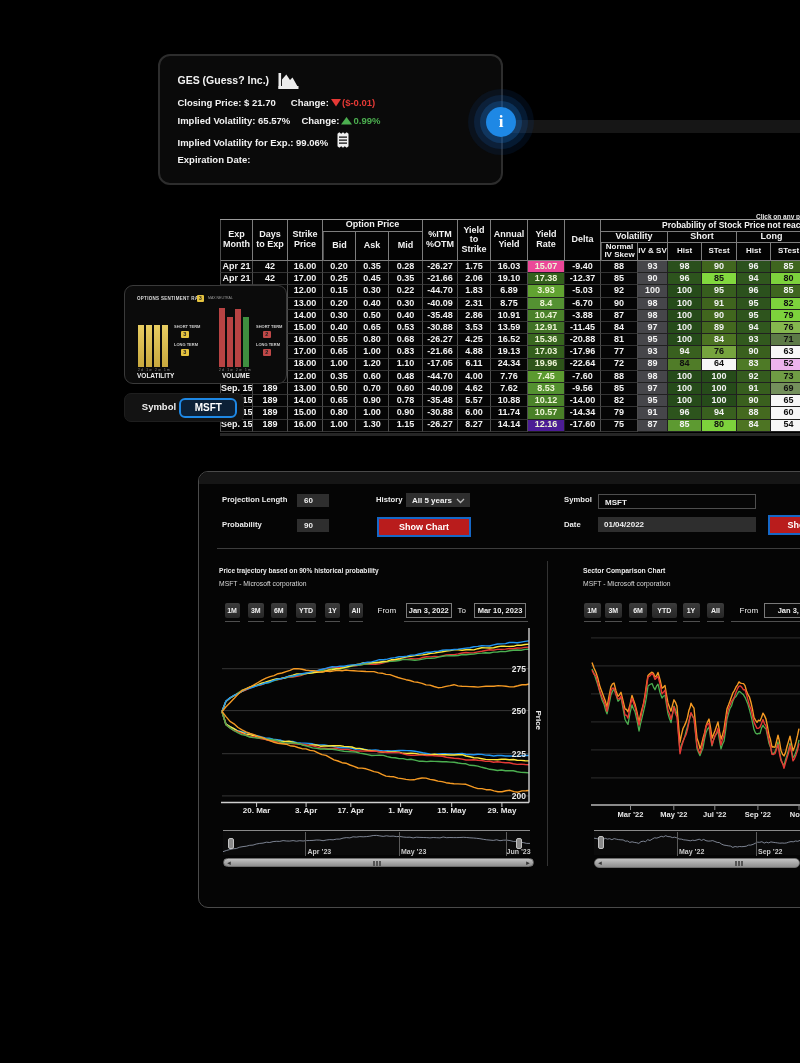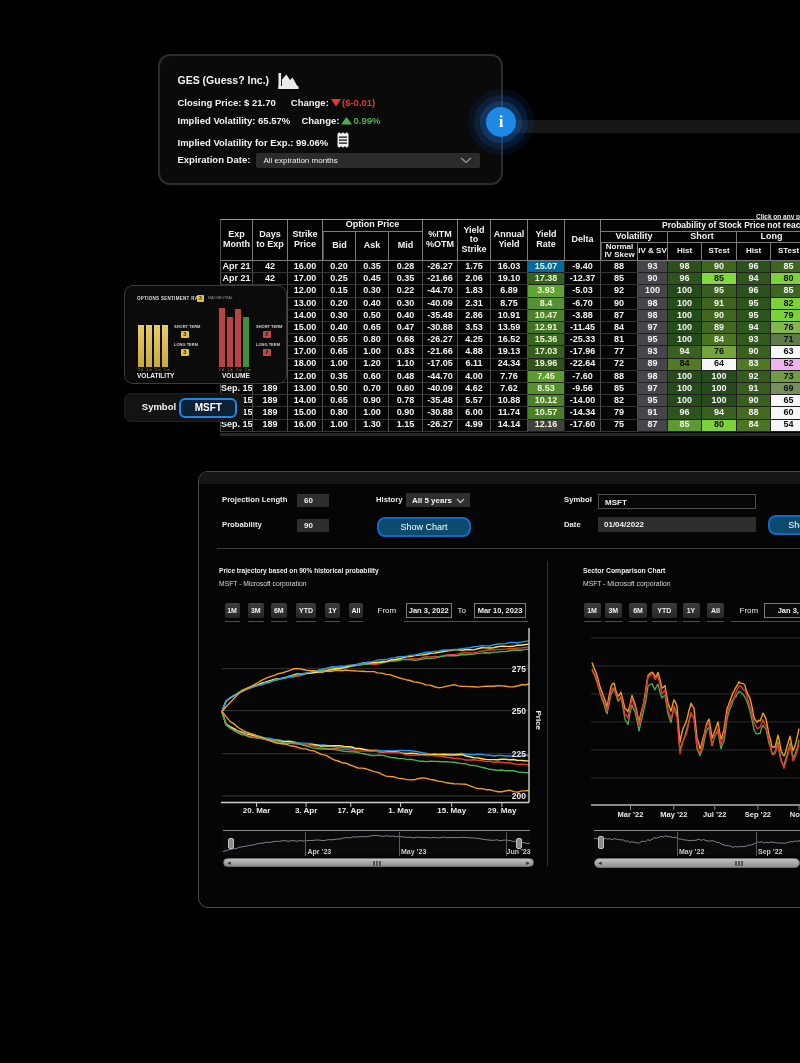--- a/index.html
+++ b/index.html
@@ -30,21 +30,21 @@
 .dd{position:absolute;background:#2b2b2b;border-radius:2px;color:#f0f0f0}
 
 #barpanel{position:absolute;left:124px;top:284.5px;width:163px;height:99px;background:#0b0b0b;border:1.5px solid #3a3a3a;border-radius:9px}
 #sympanel{position:absolute;left:123.8px;top:392.5px;width:120px;height:29.5px;background:#131313;border-radius:7px;border:1px solid #1e1e1e}
 #msftbtn{position:absolute;left:54.5px;top:4.5px;width:58px;height:19.5px;background:#0c2036;border:2px solid #1e88e5;border-radius:6px;color:#fff;font-weight:bold;font-size:10px;text-align:center;line-height:15px}
 
 #bigpanel{position:absolute;left:198px;top:471px;width:648px;height:437px;background:#050505;border:1px solid #4a4a4a;border-radius:10px}
 .lbl{position:absolute;font-size:7.7px;font-weight:bold;color:#ececec;white-space:nowrap}
 .inp{position:absolute;background:#2e2e2e;color:#f0f0f0;font-size:8px;font-weight:bold}
 .binp{position:absolute;background:#060606;border:1px solid #4e4e4e;color:#f0f0f0;font-size:8px;font-weight:bold}
-.bluebtn{position:absolute;background:#0c4a6e;border:2px solid #1668c7;border-radius:8px;color:#fff;font-size:9px;font-weight:normal;text-align:center}
+.bluebtn{position:absolute;background:#b91c1c;border:2px solid #1668c7;border-radius:0;color:#fff;font-size:9px;font-weight:bold;text-align:center}
 .rbtn{position:absolute;height:15px;background:linear-gradient(#3c3c3c,#262626);border-radius:2px;color:#f0f0f0;font-size:7px;font-weight:bold;text-align:center;line-height:15px}
 .ul{position:absolute;height:1px;background:#4f4f4f}
 .dtbox{position:absolute;height:15px;background:#0a0a0a;border:1px solid #7a7a7a;color:#f0f0f0;font-size:7.5px;font-weight:bold;text-align:center;line-height:13px}
 
 .nav{position:absolute;border-top:1.5px solid #8a8a8a;background:#0a0a0a}
 .navlab{position:absolute;font-size:7px;font-weight:bold;color:#c8c8c8;white-space:nowrap}
 .navsep{position:absolute;width:1px;background:#5a5a5a}
 .handle{position:absolute;width:6px;height:11px;background:#8a8a8a;border:1px solid #c2c2c2;border-radius:2px}
 .sbar{position:absolute;height:9.5px;background:linear-gradient(#c2c2c2,#8e8e8e);border:1px solid #6e6e6e;border-radius:5px}
 .sarrow{position:absolute;top:0;width:10px;height:100%;color:#333;font-size:6px;line-height:8px;text-align:center;font-weight:bold}
@@ -108,21 +108,21 @@
         <tr class="d">
           <td>Apr 21</td>
           <td>42</td>
           <td>16.00</td>
           <td>0.20</td>
           <td>0.35</td>
           <td>0.28</td>
           <td>-26.27</td>
           <td>1.75</td>
           <td>16.03</td>
-          <td class="c" style="background:#0369a1;color:#eef4d6">15.07</td>
+          <td class="c" style="background:#ec4899;color:#eef4d6">15.07</td>
           <td>-9.40</td>
           <td>88</td>
           <td class="iv c">93</td>
           <td class="c" style="background:#2a4f1c;color:#f2f2f2">98</td>
           <td class="c" style="background:#41661e;color:#f2f2f2">90</td>
           <td class="c" style="background:#2b511d;color:#f2f2f2">96</td>
           <td class="c" style="background:#3f661f;color:#f2f2f2">85</td>
         </tr>
         <tr class="d">
           <td>Apr 21</td>
@@ -199,21 +199,21 @@
           <td class="c" style="background:#41661e;color:#f2f2f2">90</td>
           <td class="c" style="background:#2e541d;color:#f2f2f2">95</td>
           <td class="c" style="background:#7dd23c;color:#101010">79</td>
         </tr>
         <tr class="d">
           <td>May 19</td>
           <td>70</td>
           <td>15.00</td>
           <td>0.40</td>
           <td>0.65</td>
-          <td>0.47</td>
+          <td>0.53</td>
           <td>-30.88</td>
           <td>3.53</td>
           <td>13.59</td>
           <td class="c" style="background:#417226;color:#eef4d6">12.91</td>
           <td>-11.45</td>
           <td>84</td>
           <td class="iv c">97</td>
           <td class="c" style="background:#264b1a;color:#f2f2f2">100</td>
           <td class="c" style="background:#43681f;color:#f2f2f2">89</td>
           <td class="c" style="background:#30571e;color:#f2f2f2">94</td>
@@ -223,21 +223,21 @@
           <td>May 19</td>
           <td>70</td>
           <td>16.00</td>
           <td>0.55</td>
           <td>0.80</td>
           <td>0.68</td>
           <td>-26.27</td>
           <td>4.25</td>
           <td>16.52</td>
           <td class="c" style="background:#38661f;color:#eef4d6">15.36</td>
-          <td>-25.33</td>
+          <td>-20.88</td>
           <td>81</td>
           <td class="iv c">95</td>
           <td class="c" style="background:#264b1a;color:#f2f2f2">100</td>
           <td class="c" style="background:#4d7423;color:#f2f2f2">84</td>
           <td class="c" style="background:#32591e;color:#f2f2f2">93</td>
           <td class="c" style="background:#5d7a47;color:#101010">71</td>
         </tr>
         <tr class="d">
           <td>May 19</td>
           <td>70</td>
@@ -353,23 +353,23 @@
           <td class="c" style="background:#f7f7f7;color:#101010">60</td>
         </tr>
         <tr class="d">
           <td>Sep. 15</td>
           <td>189</td>
           <td>16.00</td>
           <td>1.00</td>
           <td>1.30</td>
           <td>1.15</td>
           <td>-26.27</td>
-          <td>4.99</td>
+          <td>8.27</td>
           <td>14.14</td>
-          <td class="c" style="background:#404040;color:#eef4d6">12.16</td>
+          <td class="c" style="background:#4c1d95;color:#eef4d6">12.16</td>
           <td>-17.60</td>
           <td>75</td>
           <td class="iv c">87</td>
           <td class="c" style="background:#5d9a31;color:#f2f2f2">85</td>
           <td class="c" style="background:#7dd23c;color:#101010">80</td>
           <td class="c" style="background:#4d7423;color:#f2f2f2">84</td>
           <td class="c" style="background:#f7f7f7;color:#101010">54</td>
         </tr>
       </tbody>
     </table>
@@ -395,26 +395,20 @@
     </svg>
     <div class="t" style="left:193.5px;top:58.8px;color:#4caf50">0.99%</div>
     <div class="t" style="left:17.5px;top:80.5px;">Implied Volatility for Exp.: 99.06%</div>
     <svg class="abs" style="left:176.5px;top:76px" width="12" height="16" viewBox="0 0 12 16">
       <path d="M0.5 1.8 L2.3 0.3 L4.2 1.8 L6 0.3 L7.8 1.8 L9.7 0.3 L11.5 1.8 L11.5 14.2 L9.7 15.7 L7.8 14.2 L6 15.7 L4.2 14.2 L2.3 15.7 L0.5 14.2 Z" fill="#f0f0f0"></path>
       <rect x="2" y="4.4" width="8" height="1.5" fill="#333"></rect>
       <rect x="2" y="7.4" width="8" height="1.5" fill="#333"></rect>
       <rect x="2" y="10.4" width="8" height="1.5" fill="#333"></rect>
     </svg>
     <div class="t" style="left:17.5px;top:98px;">Expiration Date:</div>
-    <div class="dd" style="left:95.5px;top:96.5px;width:224px;height:15.5px">
-      <div style="position:absolute;left:8px;top:3.5px;font-size:8px">All expiration months</div>
-      <svg style="position:absolute;right:8px;top:4.5px" width="12" height="7">
-        <polyline points="1,1 6,5.5 11,1" fill="none" stroke="#9a9a9a" stroke-width="1.3"></polyline>
-      </svg>
-    </div>
   </div>
 <div class="glow" style="left:468px;top:89px;width:66px;height:66px;background:rgba(16,70,140,0.15)"></div>
 <div class="glow" style="left:474px;top:95px;width:54px;height:54px;background:rgba(20,90,170,0.20)"></div>
 <div class="glow" style="left:480px;top:101px;width:42px;height:42px;background:rgba(30,120,205,0.26)"></div>
 <div class="glow" style="left:486px;top:107px;width:30px;height:30px;background:#1e88e5;color:#fff;text-align:center;font-family:'Liberation Serif',serif;font-weight:bold;font-size:17px;line-height:29px">i</div>
 <div id="barpanel">
     <div class="abs" style="left:12px;top:10px;font-size:4.5px;font-weight:bold;color:#ddd;letter-spacing:0.3px">OPTIONS SENTIMENT RATE</div>
     <div class="abs" style="left:72px;top:9px;width:7px;height:7px;background:#e5c33f;border-radius:1px;color:#222;font-size:5px;font-weight:bold;text-align:center;line-height:7px">3</div>
     <div class="abs" style="left:83px;top:10.5px;font-size:3.5px;color:#999">MAX NEUTRAL</div>
     <div class="abs" style="left:12.5px;top:39.0px;width:6px;height:42.5px;background:linear-gradient(#e8cd62,#c9a93e)"></div>

